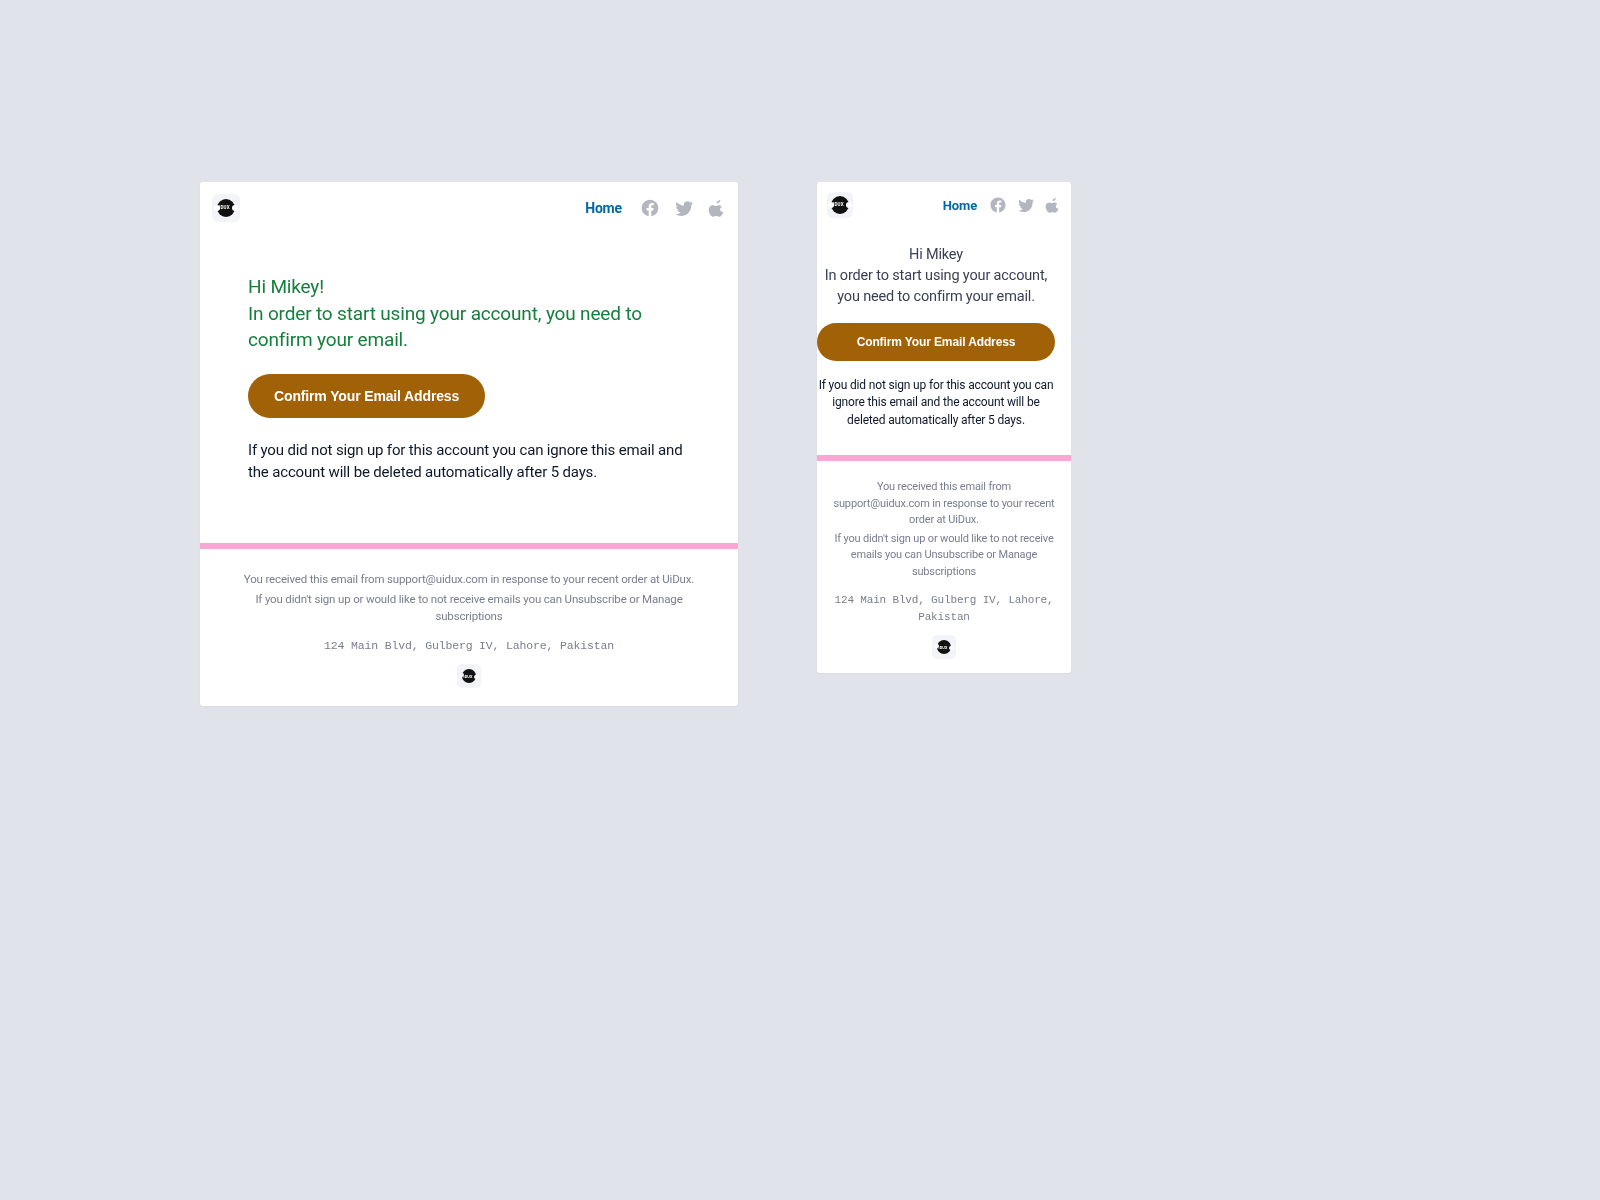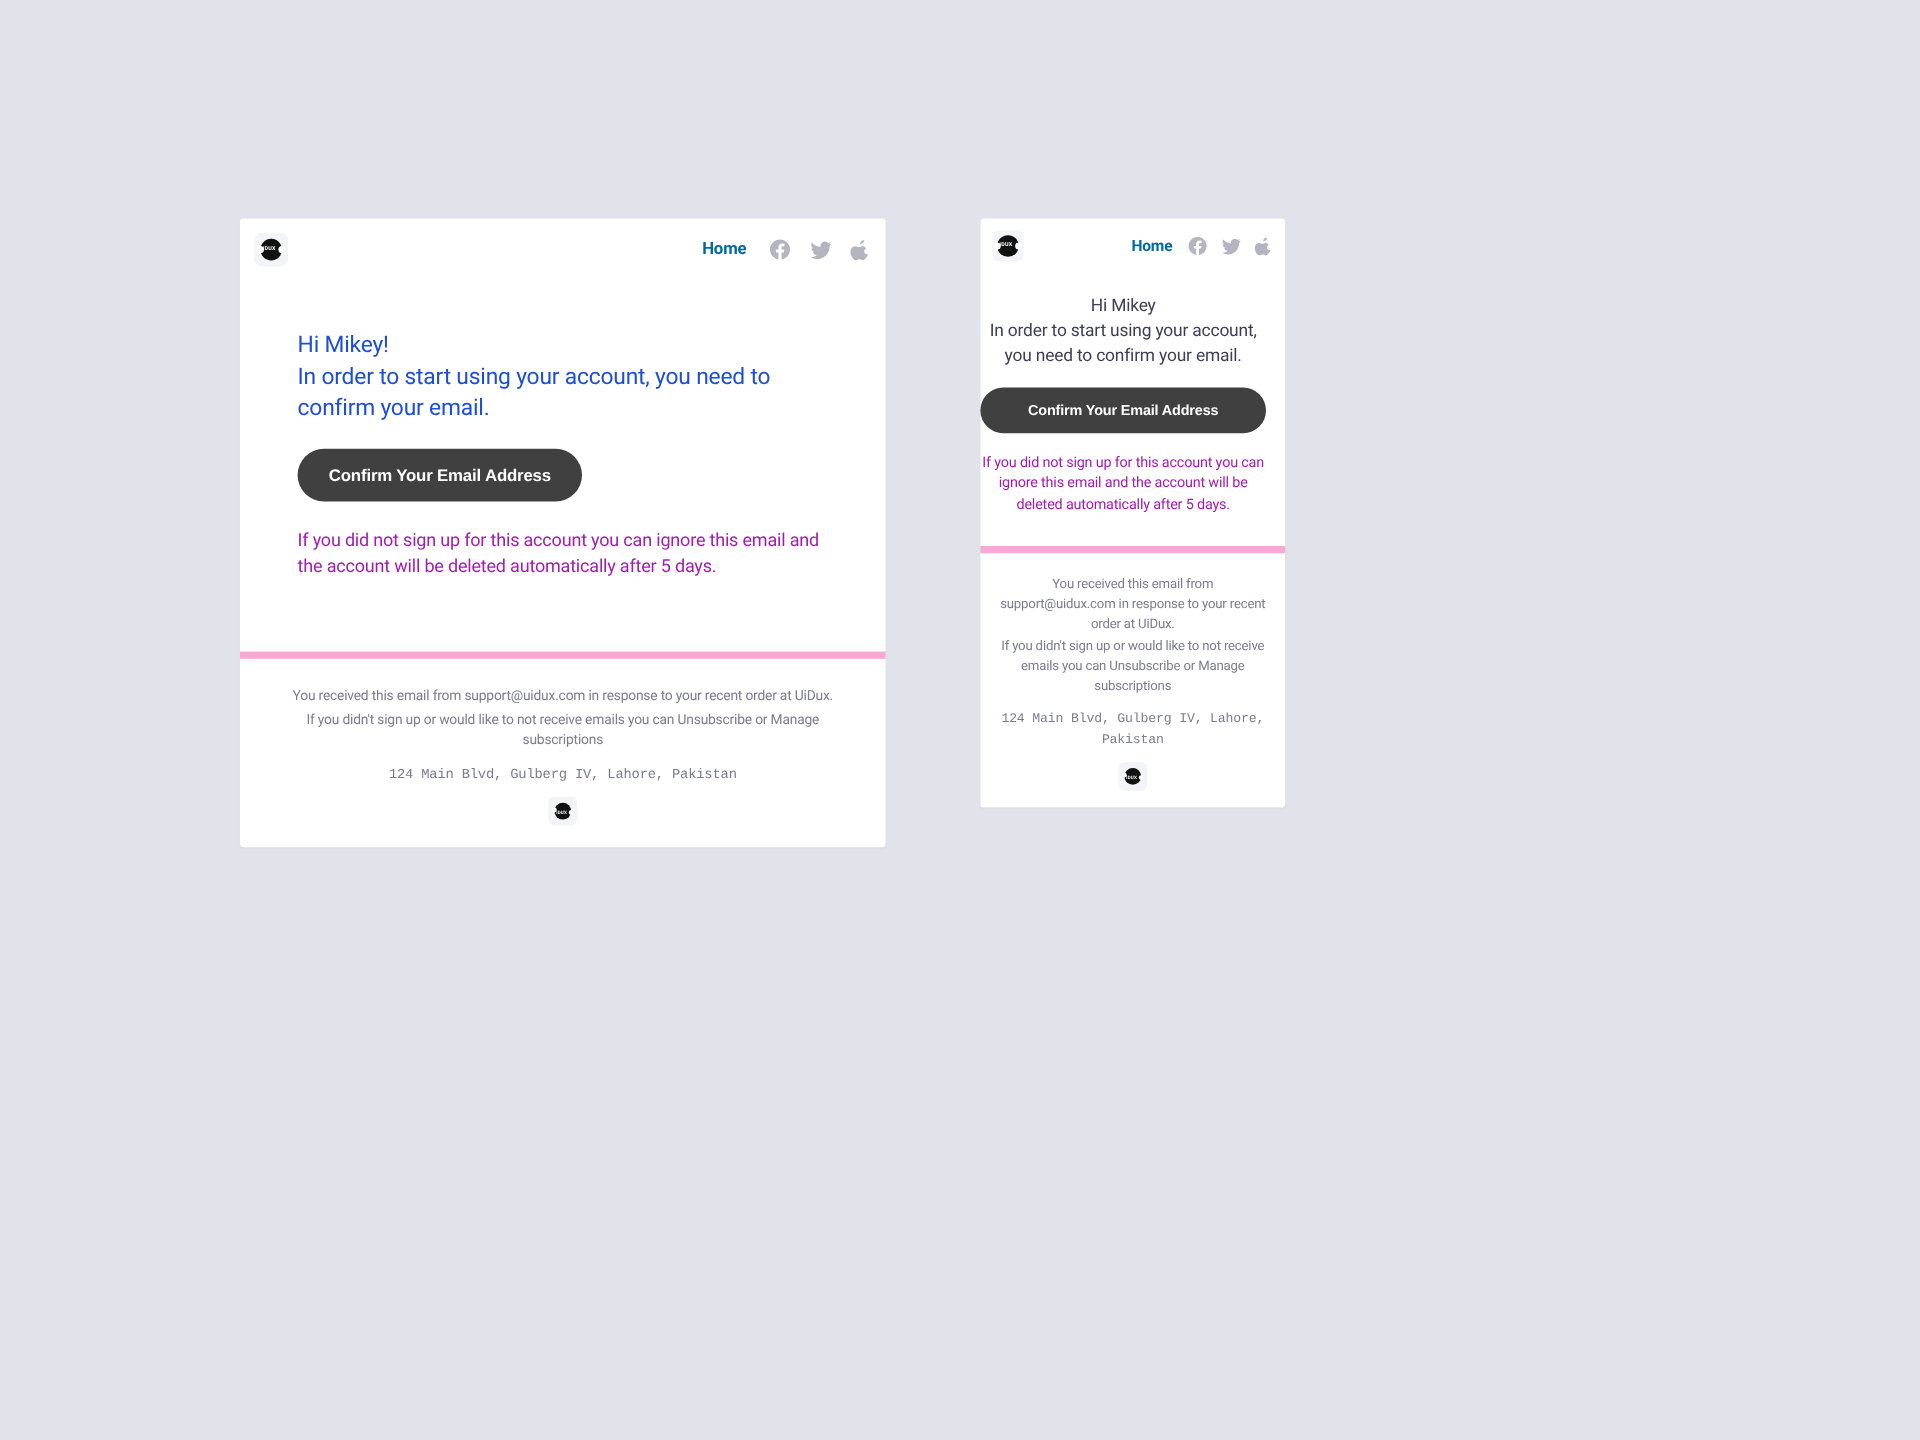--- a/index.html
+++ b/index.html
@@ -78,29 +78,29 @@
   .icons { display:flex; gap:14px; align-items:center; color:#b3b5bf; }
   .mobile .icons { gap:10px; }
   .icons svg { display:block; }
 
   .body {
     padding: 52px 46px 60px 48px;
   }
   .mobile .body { padding: 26px 16px 26px 0; text-align:center; }
 
   .greeting {
-    color:#1d4ed8;
+    color:#15803d;
     font-size:19px;
     line-height:1.4;
   }
   .mobile .greeting { font-size:14.5px; line-height:1.45; color:#3b3e55; }
 
   .cta-btn {
     display:inline-block;
-    background:#404040;
+    background:#a16207;
     color:#fff;
     border:none;
     border-radius:999px;
     font-weight:700;
     font-size:14px;
     padding:14px 26px;
     margin-top:20px;
     cursor:pointer;
     letter-spacing:-0.01em;
   }
@@ -110,21 +110,21 @@
     font-size:12px;
     padding:12px 14px;
     margin-top:16px;
     text-align:center;
   }
 
   .disclaimer {
     margin-top:22px;
     font-size:15px;
     line-height:1.45;
-    color:#a21caf;
+    color:#0f172a;
   }
   .mobile .disclaimer { font-size:12px; margin-top:16px; }
 
   .footer {
     border-top:6px solid #f9a8d4;
     padding:22px 30px 18px 30px;
     text-align:center;
     font-size:11.5px;
     color:#7a7d8f;
     line-height:1.5;

